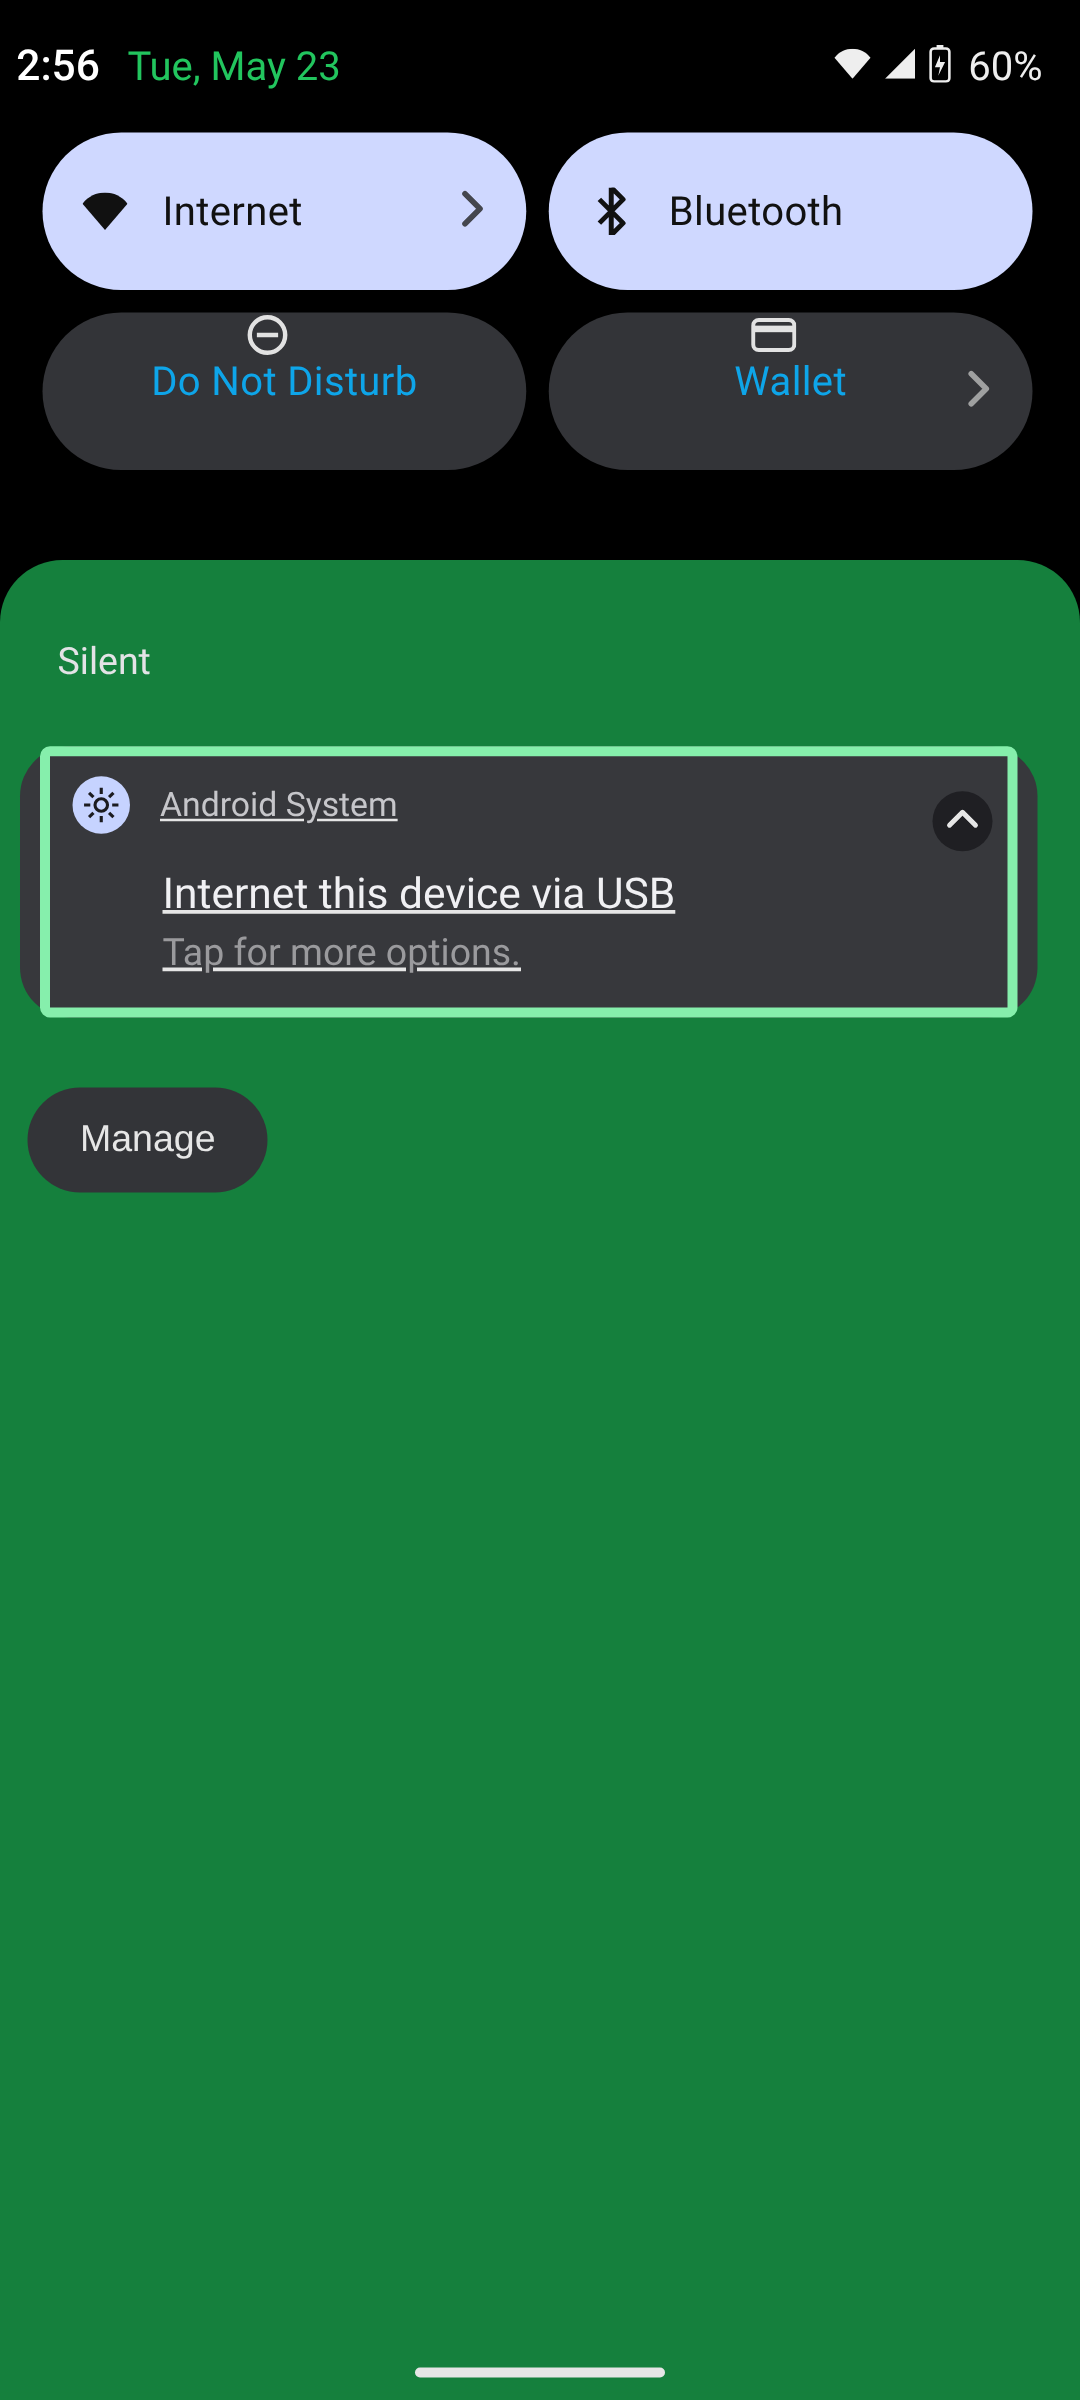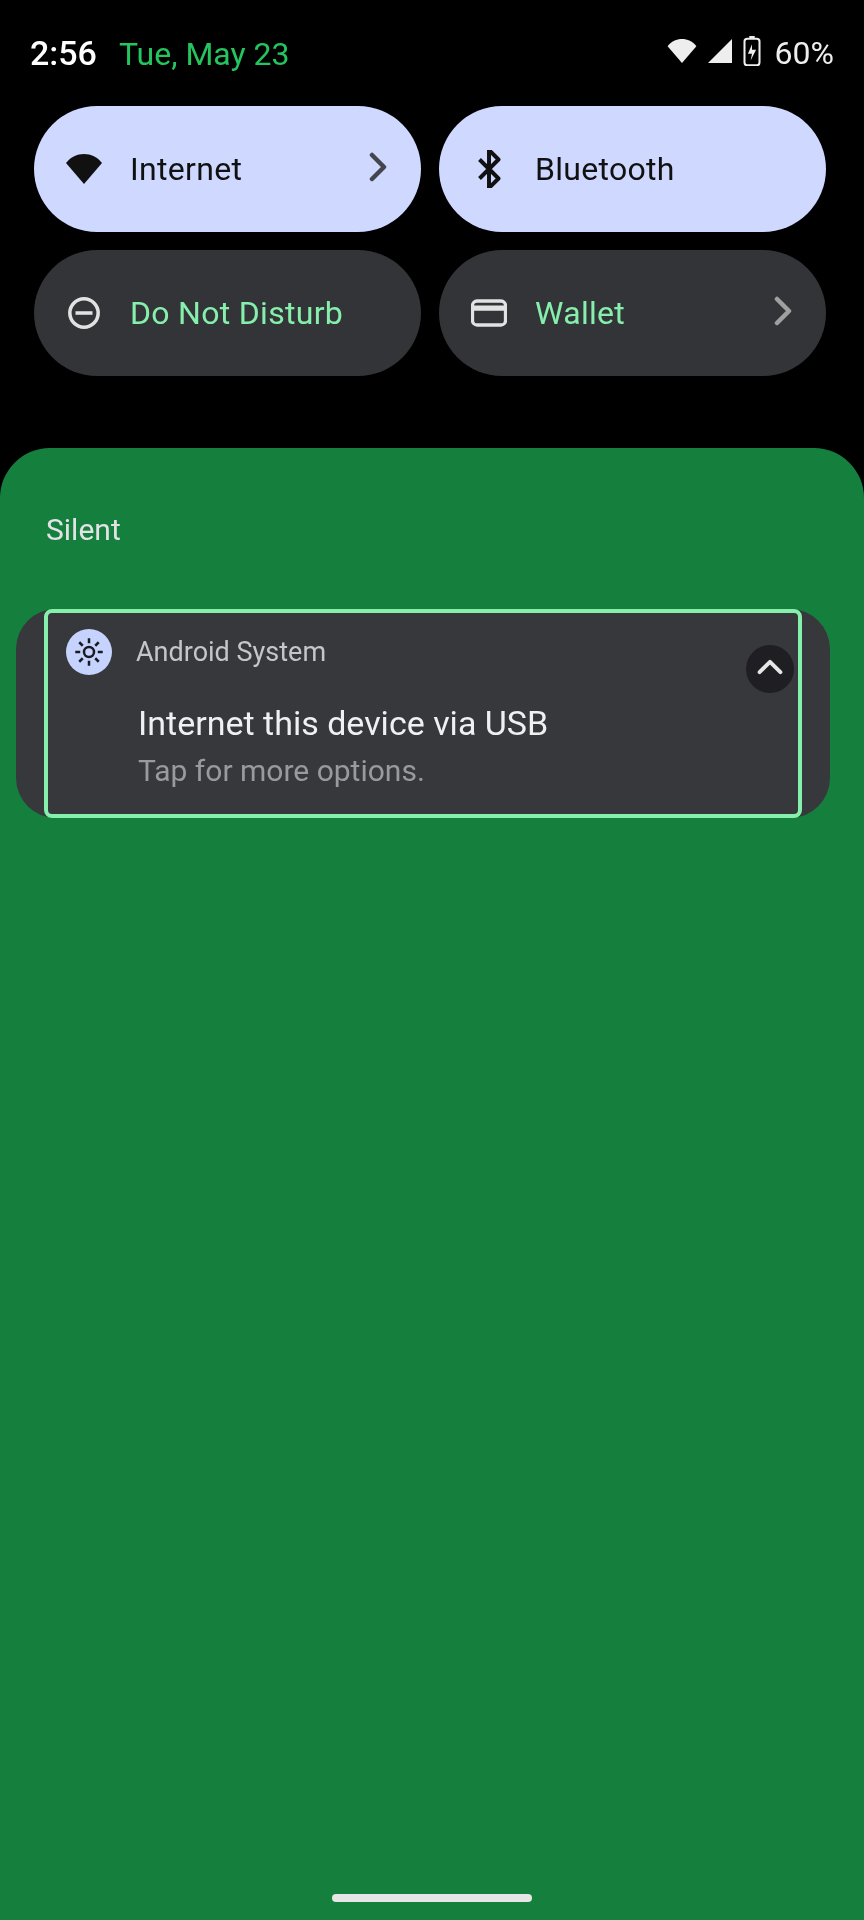--- a/index.html
+++ b/index.html
@@ -1,42 +1,42 @@
 <!DOCTYPE html>
 <html><head>
 <meta charset="utf-8">
 <style>
   * { box-sizing: border-box; margin: 0; padding: 0; }
   html, body { width: 864px; height: 1920px; background: #000; font-family: Roboto, "Segoe UI", Arial, sans-serif; color: #e6e6e6; overflow: hidden; }
   body { aspect-ratio: 864 / 1920; }
 
   .wrap { width: 100%; height: 100%; display: flex; flex-direction: column; }
 
-  .statusbar { display: flex; justify-content: space-between; align-items: center; padding: 30px 30px 4px 30px; height: 80px; }
+  .statusbar { display: flex; justify-content: space-between; align-items: center; padding: 30px 30px 4px 13px; height: 80px; }
   .sb-left { display: flex; align-items: baseline; gap: 22px; }
   .sb-time { font-size: 34px; font-weight: 500; color: #fff; }
   .sb-date { font-size: 32px; color: #22c55e; }
   .sb-right { display: flex; align-items: center; gap: 10px; }
   .sb-batt { font-size: 32px; color: #eee; margin-left: 4px; }
 
   .qs { display: grid; grid-template-columns: 1fr 1fr; gap: 18px; padding: 26px 38px 16px 34px; }
   .tile { border-radius: 64px; height: 126px; display: flex; align-items: center; padding: 0 32px; position: relative; }
   .tile.on { background: #cfd8ff; color: #111; }
-  .tile.off { background: #333438; color: #86efac; }
+  .tile.off { background: #333438; color: #0ea5e9; flex-direction: column; }
   .tile-icon { width: 36px; height: 36px; display: flex; align-items: center; justify-content: center; margin-right: 28px; flex-shrink: 0; }
   .tile-label { font-size: 32px; font-weight: 400; letter-spacing: 0.3px; }
   .tile-chevron { position: absolute; right: 34px; top: 50%; transform: translateY(-50%); opacity: 0.8; }
   .tile.on .tile-chevron svg path { stroke: #222; }
   .tile.off .tile-chevron svg path { stroke: #bbb; }
 
   .panel { margin: 56px 0 0 0; background: #15803d; border-radius: 50px 50px 0 0; flex: 1; padding: 64px 34px 0 16px; position: relative; }
   .section-title { font-size: 30px; color: #e3e3e6; padding: 0 0 34px 30px; }
 
   .notif { background: #37383c; border-radius: 40px; padding: 0; position: relative; }
-  .notif-highlight { border: 4px solid #86efac; border-radius: 8px; margin: 28px; padding: 16px 18px 26px 18px; }
+  .notif-highlight { border: 8px solid #86efac; border-radius: 8px; margin: 16px; padding: 16px 18px 26px 18px; text-decoration: underline; }
   .notif-head { display: flex; align-items: center; gap: 24px; }
   .notif-appicon { width: 46px; height: 46px; background: #c6d3ff; border-radius: 50%; display: flex; align-items: center; justify-content: center; flex-shrink: 0; }
   .notif-appname { font-size: 27px; color: #c6c6ca; }
   .notif-collapse { position: absolute; right: 36px; top: 36px; width: 48px; height: 48px; background: #1f1f23; border-radius: 50%; display: flex; align-items: center; justify-content: center; }
   .notif-title { font-size: 34px; color: #f0f0f3; margin: 28px 0 10px 72px; font-weight: 400; }
   .notif-body { font-size: 30px; color: #9a9a9d; margin: 0 0 0 72px; }
 
   .manage-btn { margin: 40px 0 0 6px; background: #333438; color: #e6e6e6; border-radius: 44px; height: 84px; padding: 0 42px; display: inline-flex; align-items: center; justify-content: center; font-size: 30px; border: none; }
 
   .navbar-pill { position: absolute; bottom: 18px; left: 50%; transform: translateX(-50%); width: 200px; height: 8px; background: #e6e6e6; border-radius: 8px; }
@@ -151,16 +151,17 @@
       </div>
       <span class="notif-collapse">
         <span>
           <svg width="26" height="16" viewBox="0 0 20 12">
               <path d="M2 10 L10 2 L18 10" fill="none" stroke="#e6e6e6" stroke-width="3" stroke-linecap="round" stroke-linejoin="round"></path>
             </svg>
         </span>
       </span>
     </div>
 
+    <button class="manage-btn">Manage</button>
   </div>
 
   <div class="navbar-pill"></div>
 </div>
 
 </body></html>

